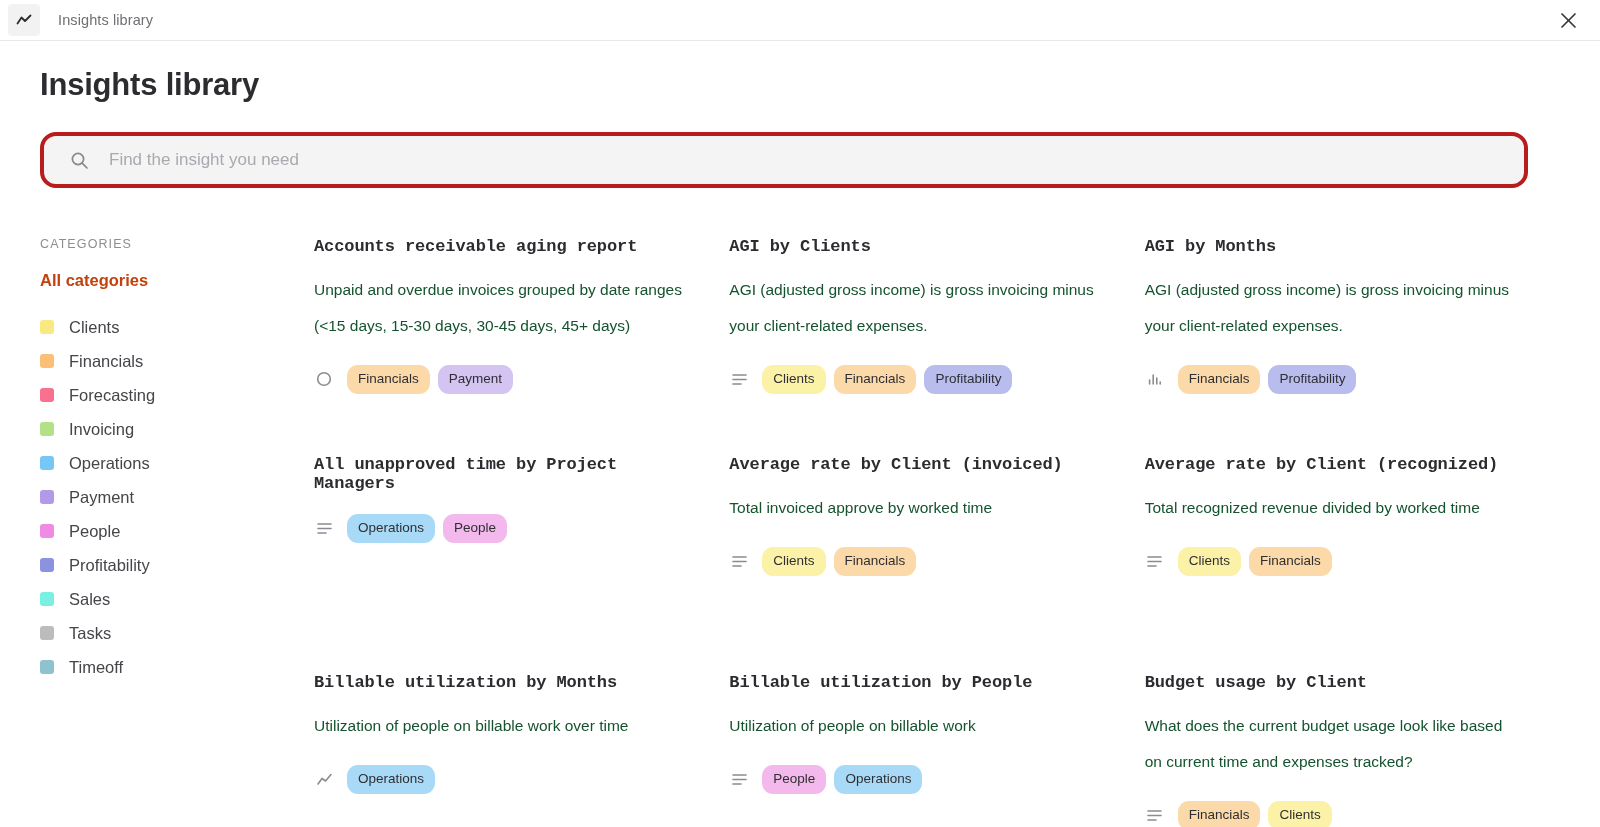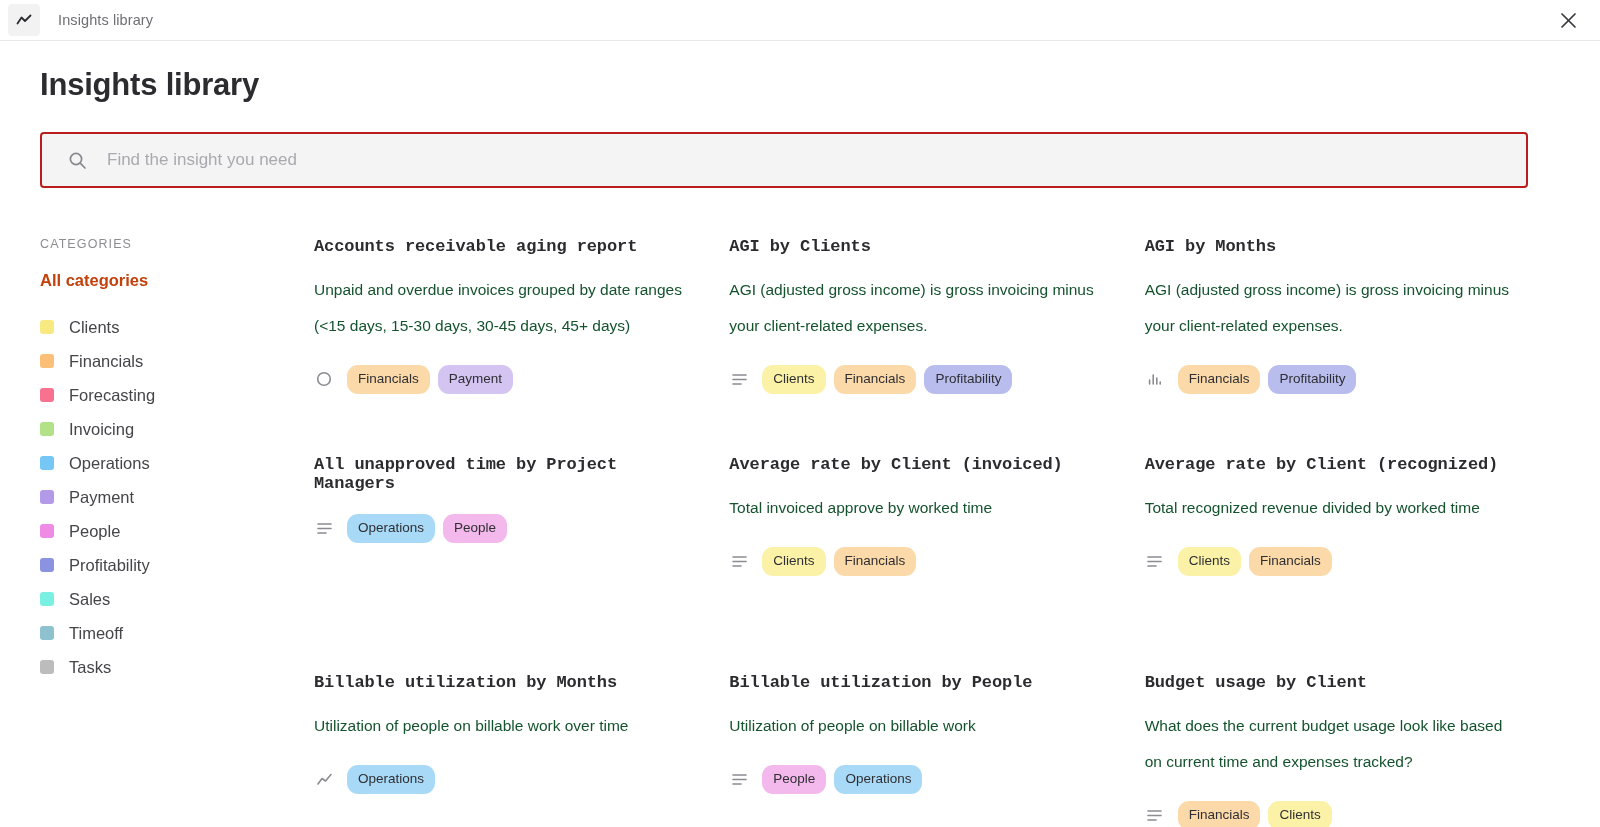--- a/index.html
+++ b/index.html
@@ -49,22 +49,22 @@
     letter-spacing: -0.2px;
     margin-top: 26px;
   }
 
   
   .searchbar {
     margin-top: 29px;
     height: 56px;
     width: 1488px;
     background: #f4f4f5;
-    border: 2px solid #b91c1c;
-    border-radius: 4px;
+    border: 4px solid #b91c1c;
+    border-radius: 16px;
     display: flex;
     align-items: center;
     padding-left: 26px;
   }
   .search-icon { flex: none; display:flex; }
   .search-input {
     flex: 1;
     border: none;
     outline: none;
     background: transparent;
@@ -234,26 +234,26 @@
           </div>
           <div class="cat-item">
             <span class="cat-swatch" style="background: rgb(139, 147, 224);"></span>
             <span class="cat-label">Profitability</span>
           </div>
           <div class="cat-item">
             <span class="cat-swatch" style="background: rgb(121, 240, 226);"></span>
             <span class="cat-label">Sales</span>
           </div>
           <div class="cat-item">
+            <span class="cat-swatch" style="background: rgb(188, 188, 188);"></span>
+            <span class="cat-label">Tasks</span>
+          </div>
+          <div class="cat-item">
             <span class="cat-swatch" style="background: rgb(142, 194, 207);"></span>
             <span class="cat-label">Timeoff</span>
-          </div>
-          <div class="cat-item">
-            <span class="cat-swatch" style="background: rgb(188, 188, 188);"></span>
-            <span class="cat-label">Tasks</span>
           </div>
         </div>
     </aside>
 
     <main class="cards" id="card-grid">
         <div class="card">
           <div class="card-title">Accounts receivable aging report</div>
           <div class="card-desc">Unpaid and overdue invoices grouped by date ranges (&lt;15 days, 15-30 days, 30-45 days, 45+ days)</div>
           <div class="card-foot">
             <span class="card-type-icon">

